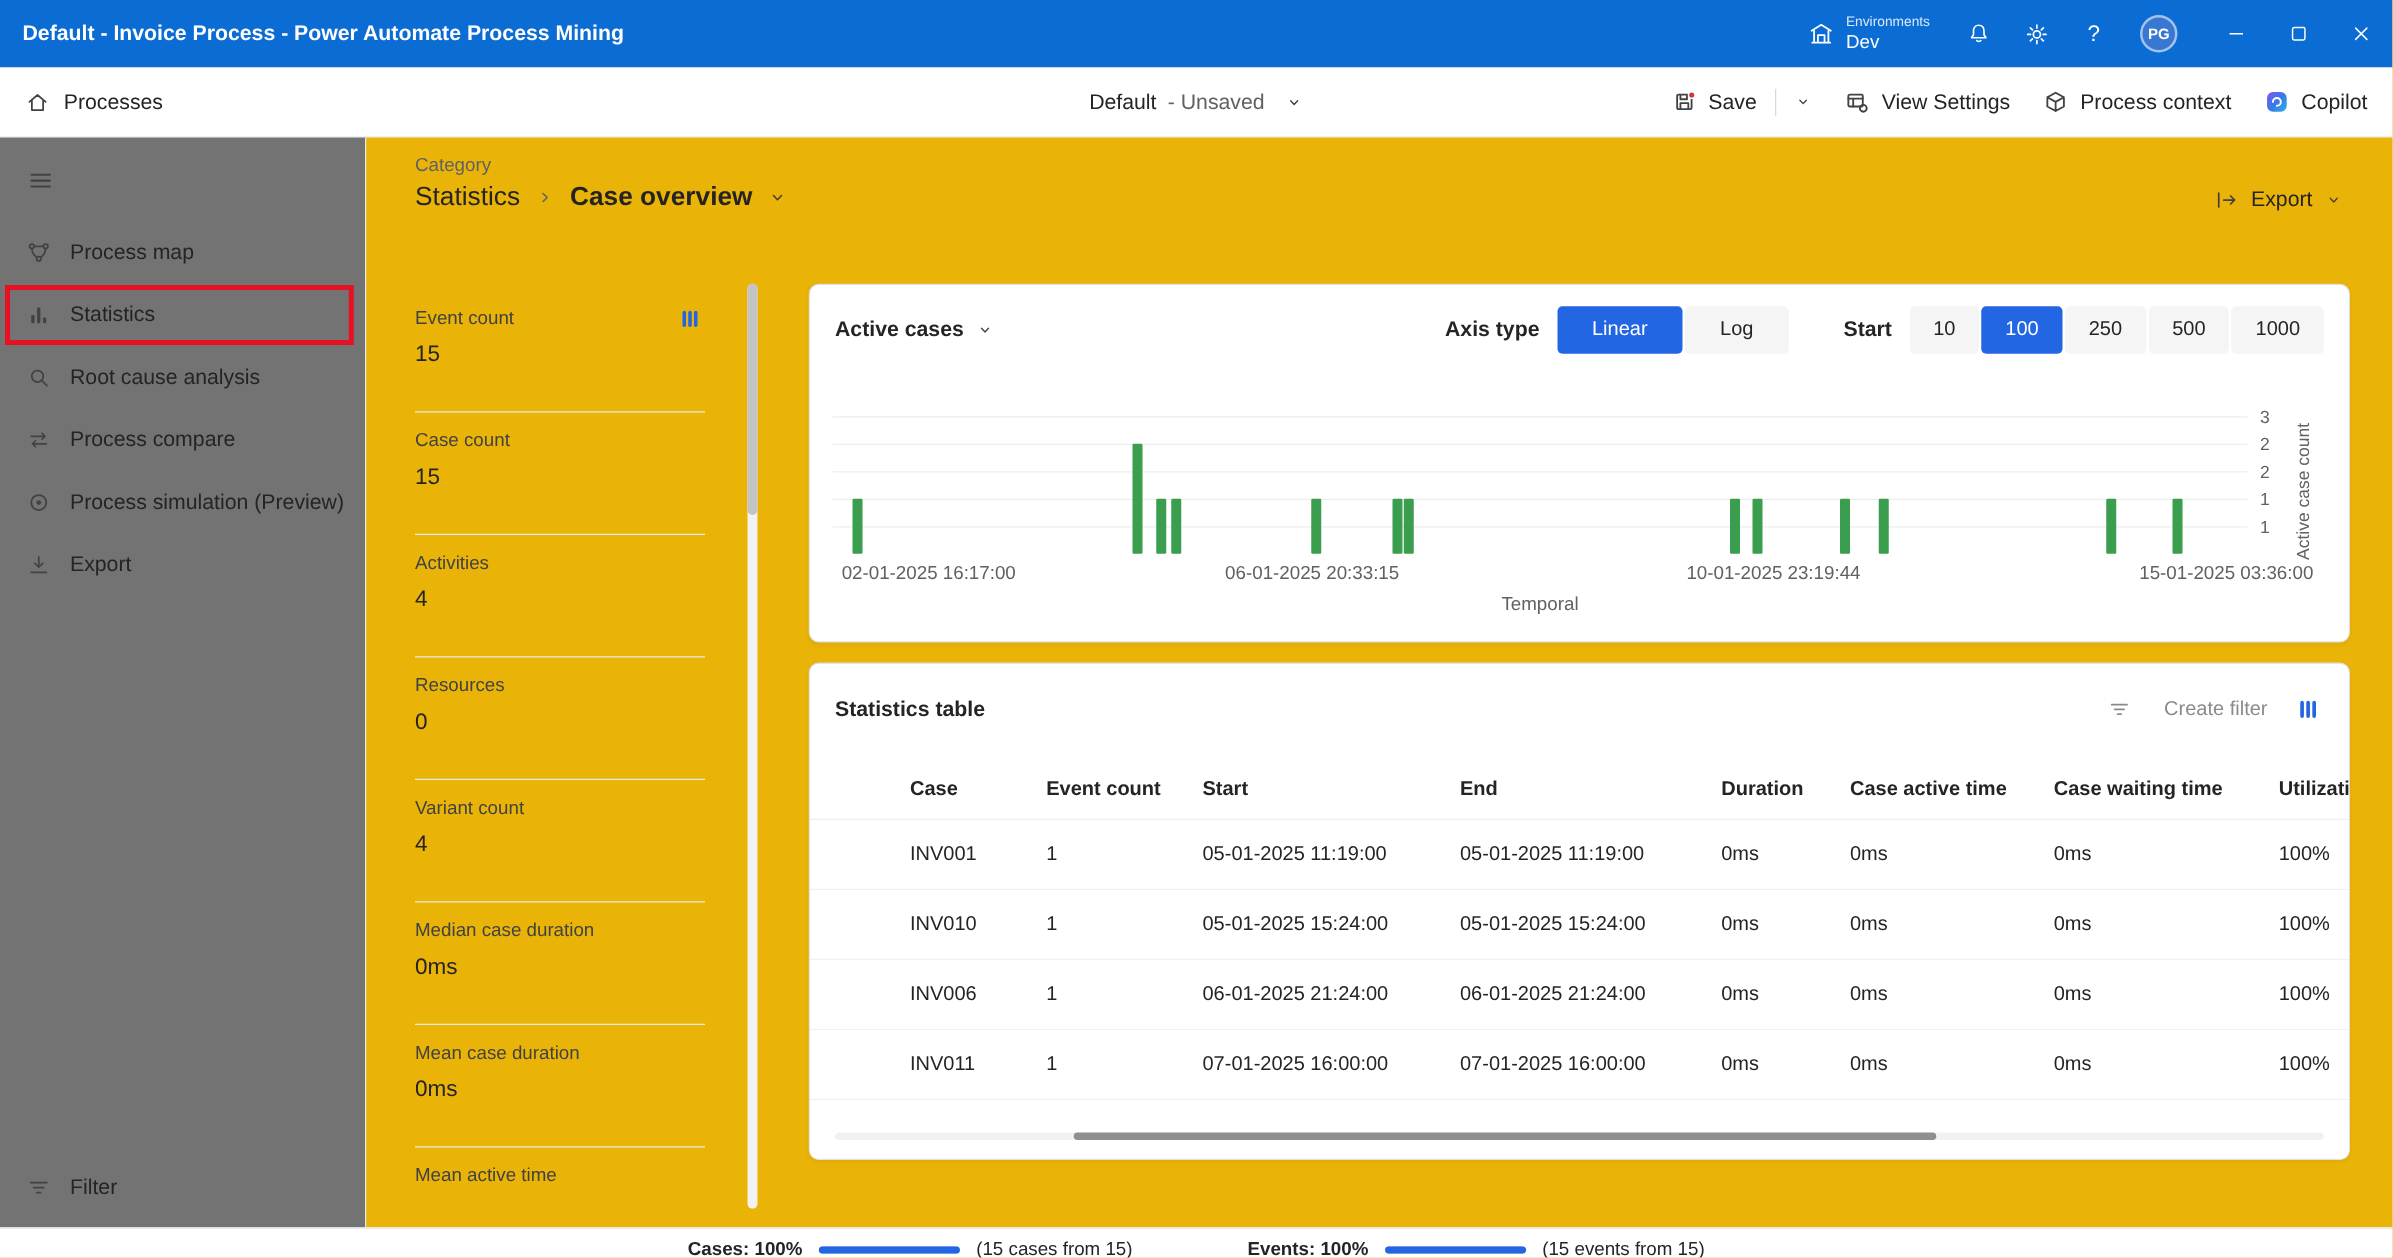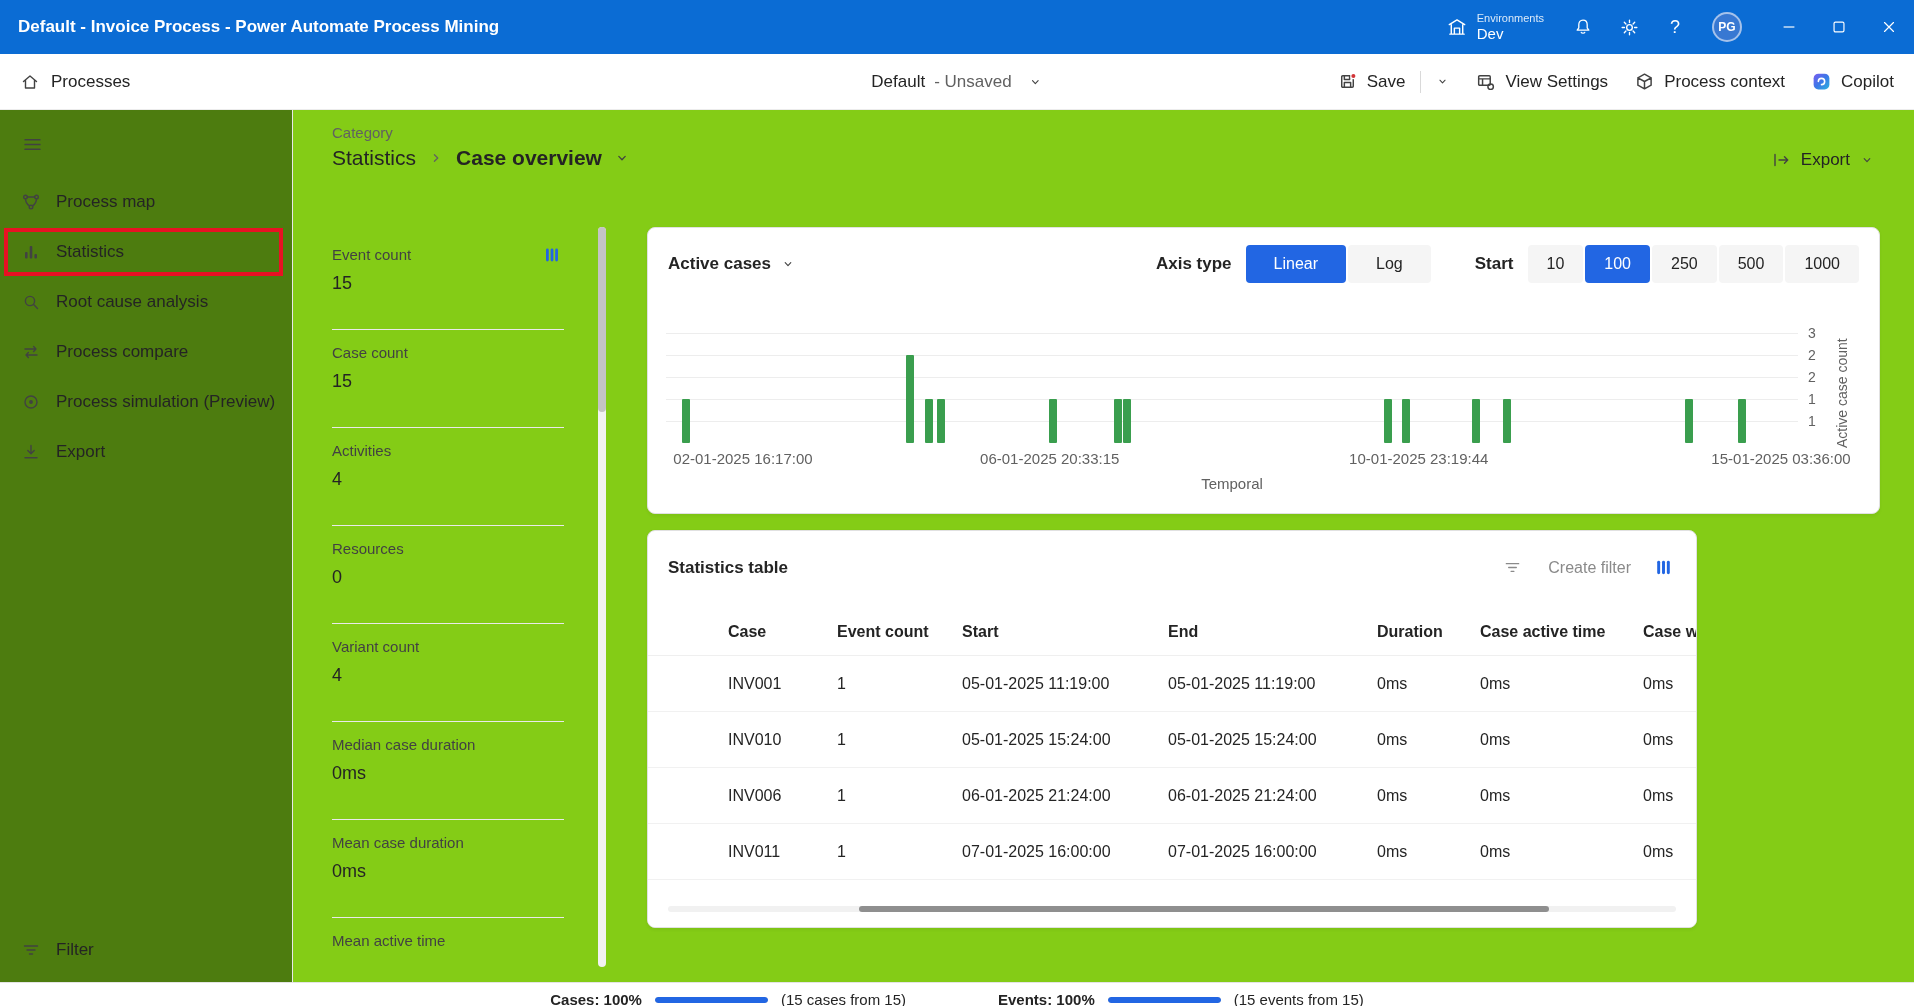--- a/index.html
+++ b/index.html
@@ -47,35 +47,35 @@
   .tb-center { position: absolute; left: 50%; transform: translateX(-50%); display: flex; align-items: center; gap: 9px; font-size: 17px; cursor: pointer; }
   .doc-status { color: #616161; }
   .tb-center .chev { margin-left: 8px; }
   .tb-right { margin-left: auto; display: flex; align-items: center; gap: 26px; font-size: 17px; }
   .cmd { display: flex; align-items: center; gap: 9px; cursor: pointer; }
   .v-divider { width: 1px; height: 22px; background: #D9D9D9; margin: 0 6px; }
 
   
   .sidebar {
     position: absolute; top: 110px; left: 0; width: 293px; bottom: 24px;
-    background: #4d7c0f; border-right: 1px solid #E8E8E8;
+    background: #737373; border-right: 1px solid #E8E8E8;
   }
   .hamburger { margin: 16px 0 14px 14px; padding: 8px; }
   .nav-item {
     position: relative; display: flex; align-items: center; gap: 15px;
     height: 50px; padding-left: 21px; font-size: 17px; cursor: pointer;
   }
   .nav-item.selected::after {
     content: ""; position: absolute; top: 1px; bottom: 1px; left: 4px; right: 9px;
     border: 4px solid #E81123; pointer-events: none;
   }
   .filter-row { position: absolute; bottom: 22px; left: 21px; display: flex; align-items: center; gap: 15px; font-size: 17px; cursor: pointer; }
 
   
-  .content { position: absolute; left: 293px; top: 110px; right: 0; bottom: 24px; background: #84cc16; text-decoration: underline; }
+  .content { position: absolute; left: 293px; top: 110px; right: 0; bottom: 24px; background: #eab308; text-decoration: underline; }
   .content-header { position: absolute; left: 39px; top: 14px; }
   .cat-label { font-size: 15px; color: #616161; }
   .crumbs { display: flex; align-items: center; gap: 12px; margin-top: 5px; font-size: 21px; }
   .view-name { font-weight: 700; }
   .export-top { position: absolute; right: 40px; top: 40px; display: flex; align-items: center; gap: 10px; font-size: 17px; cursor: pointer; }
 
   
   .stats-panel { position: absolute; left: 39px; top: 122px; width: 232px; }
   .stat-item { height: 98px; border-bottom: 1px solid #E9E9E9; padding-top: 14px; position: relative; }
   .stat-item:last-child { border-bottom: none; }
@@ -108,21 +108,21 @@
   .gl:nth-of-type(5) { top: 96px; }
   .chart-bar { position: absolute; bottom: 0; width: 8px; background: #3A9E4E; border-radius: 1px; }
   .chart-x-ticks { position: absolute; left: 18px; top: 222px; width: 1132px; height: 18px; font-size: 15px; color: #616161; }
   .x-tick { position: absolute; transform: translateX(-50%); white-space: nowrap; }
   .x-axis-title { position: absolute; left: 18px; top: 247px; width: 1132px; text-align: center; font-size: 15px; color: #616161; }
   .chart-y-ticks { position: absolute; left: 1160px; top: 97px; width: 22px; height: 118px; font-size: 14px; color: #616161; }
   .y-tick { position: absolute; left: 0; }
   .y-axis-title { position: absolute; left: 1186px; top: 92px; height: 128px; writing-mode: vertical-rl; transform: rotate(180deg); font-size: 14px; color: #616161; display: flex; align-items: center; }
 
   
-  .table-card { left: 354px; top: 420px; width: 1050px; height: 398px; overflow: hidden; }
+  .table-card { left: 354px; top: 420px; width: 1233px; height: 398px; overflow: hidden; }
   .table-title-row { display: flex; align-items: center; padding: 24px 20px 0 20px; }
   .table-title { font-size: 17px; font-weight: 700; }
   .table-actions { margin-left: auto; display: flex; align-items: center; gap: 20px; }
   .create-filter { display: flex; align-items: center; gap: 26px; color: #8A8A8A; font-size: 16px; cursor: pointer; }
   .thead, .trow {
     display: grid;
     grid-template-columns: 109px 125px 206px 209px 103px 163px 180px 200px;
     padding-left: 80px; align-items: center; width: 1375px;
   }
   .thead { height: 48px; margin-top: 28px; font-weight: 700; font-size: 16px; border-bottom: 1px solid #EFEFEF; }

